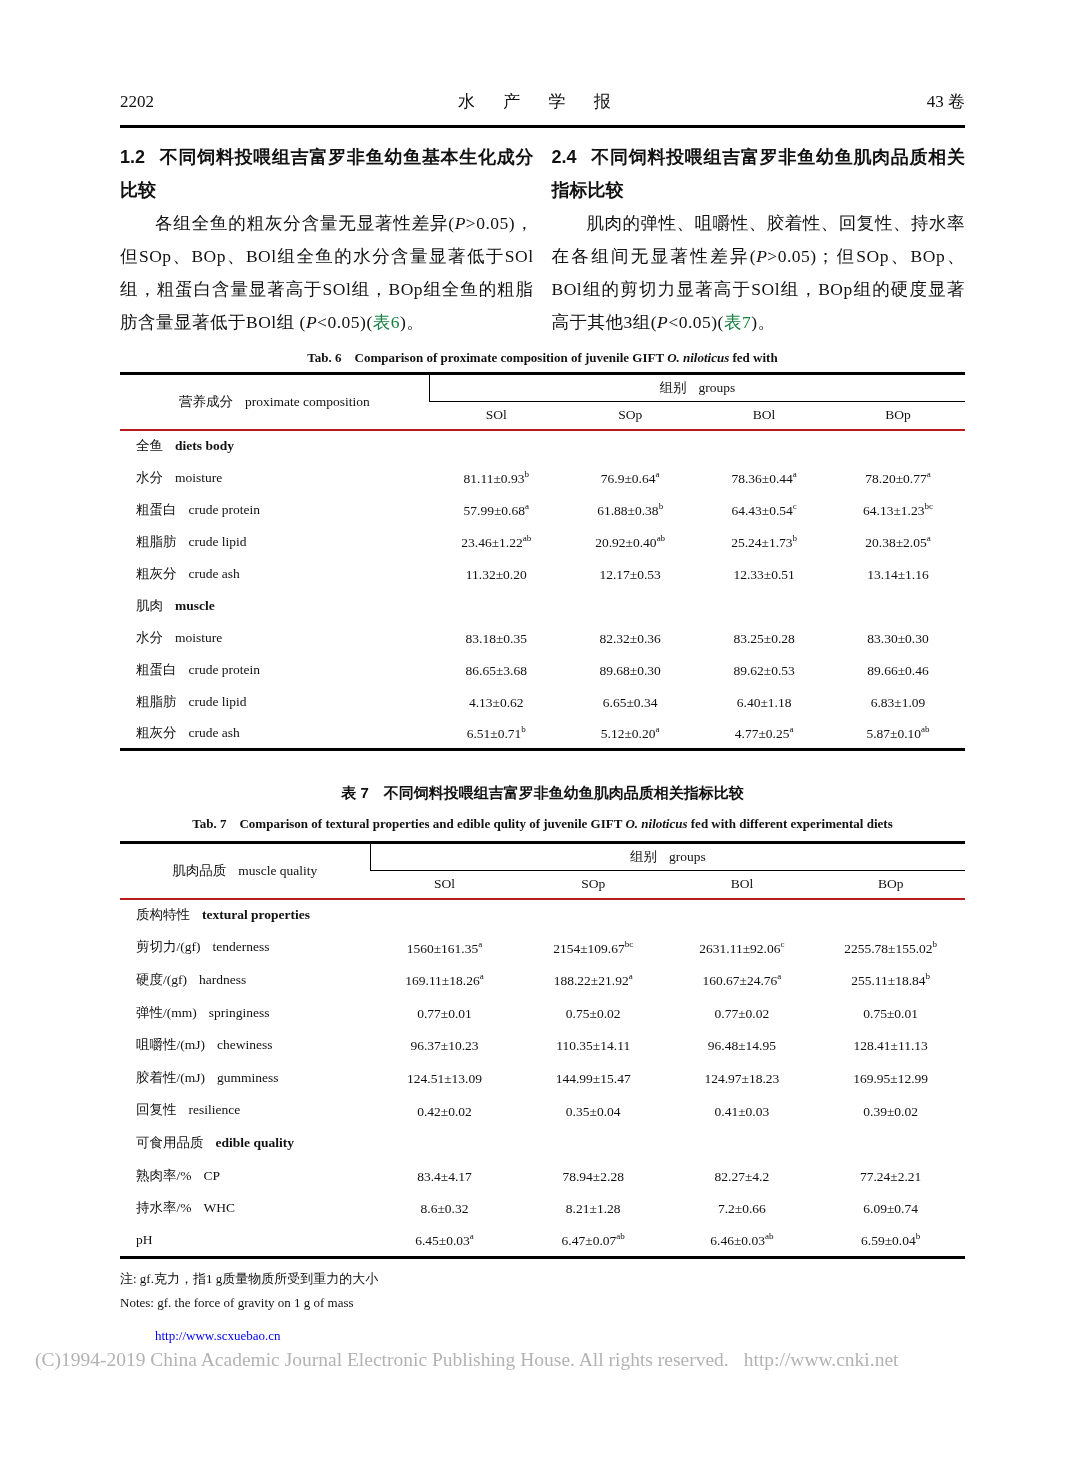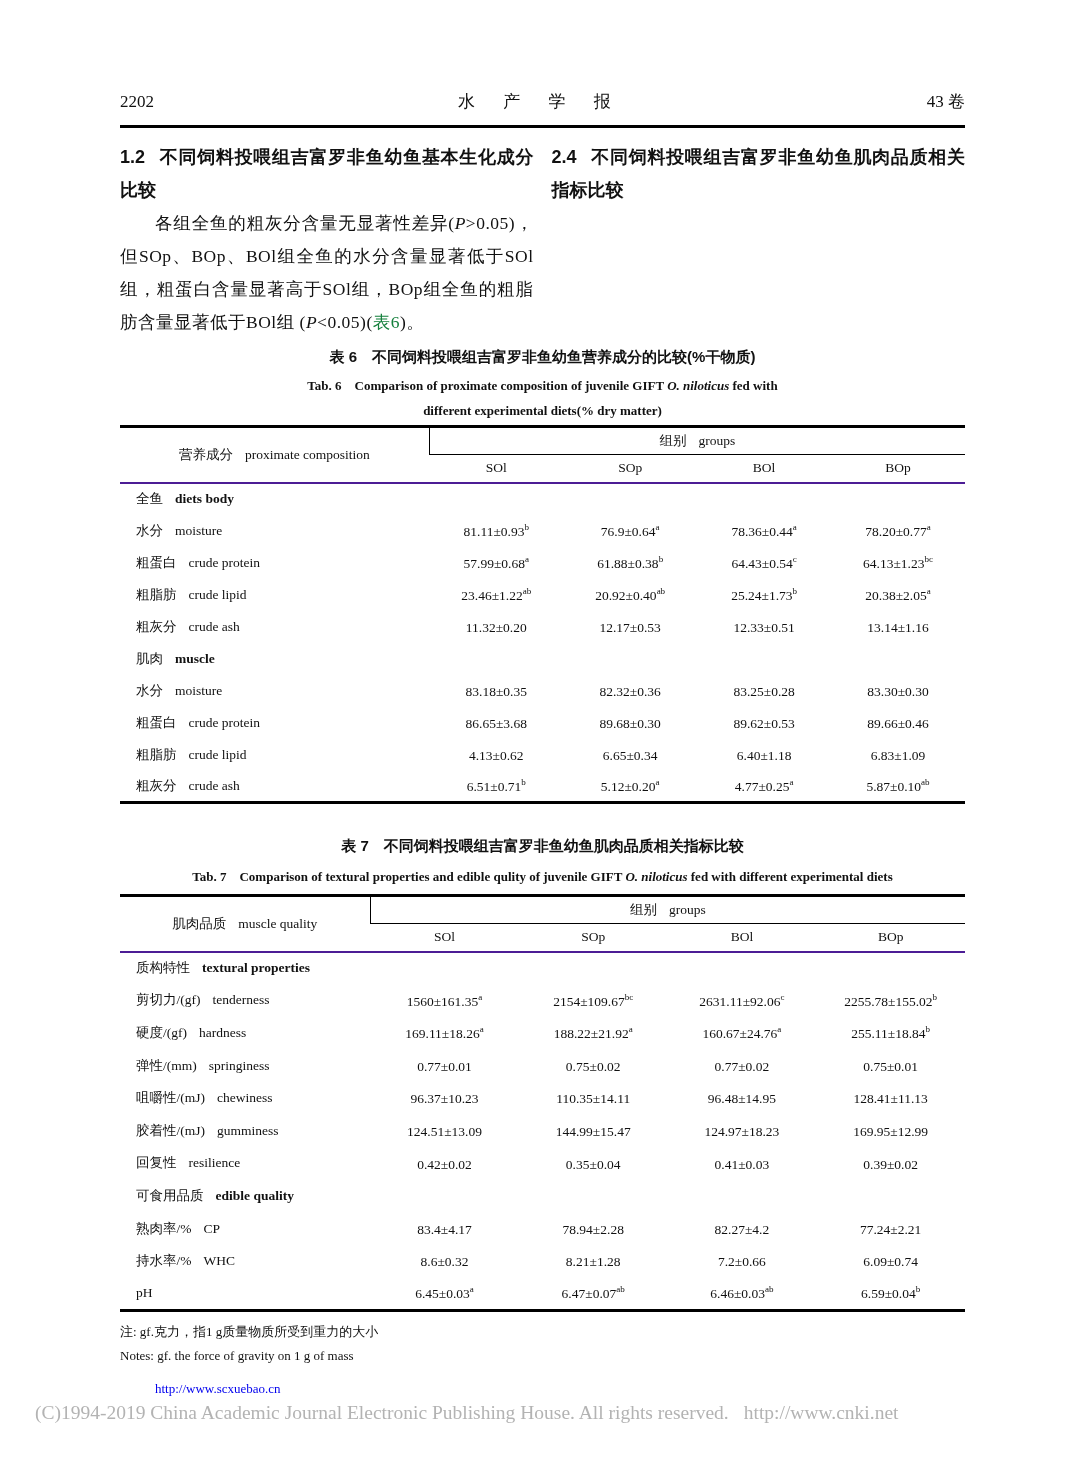--- a/index.html
+++ b/index.html
@@ -37,21 +37,21 @@
   
   table.data { width:100%; border-collapse:collapse;
                border-top:3px solid #000; border-bottom:3px solid #000;
                font-size:13.5px; }
   table.data th { font-weight:normal; }
   tr.groups-row { height:28px; }
   th.groups-head { border-bottom:1px solid #000; border-left:1.5px solid #000; text-align:center; }
   th.stub-head { text-align:center; }
   .hdr-gap { display:inline-block; width:12px; }
   tr.cols-row { height:28px; }
-  tr.cols-row th, th.stub-head { border-bottom:2px solid #4c1d95; }
+  tr.cols-row th, th.stub-head { border-bottom:2px solid #b91c1c; }
   tr.cols-row th { text-align:center; }
   tbody tr { height:32px; }
   #table7 tbody tr { height:32.6px; }
   td.stub { text-align:left; padding-left:16px; white-space:nowrap; }
   td.stub .zh { margin-right:12px; }
   td.val { text-align:center; white-space:nowrap; }
   td.val sup { font-size:9px; }
   tr.section td.stub .en { font-weight:bold; }
   .t6-table { margin-top:2px; }
   .t7-table { margin-top:5px; }
@@ -78,27 +78,26 @@
   </div>
   <hr class="head-rule">
 
   <div class="cols">
     <div class="col">
       <h3 class="sec"><span class="num">1.2</span><span>不同饲料投喂组吉富罗非鱼幼鱼基本生化成分比较</span></h3>
       <p class="body-p"><span>各组全鱼的粗灰分含量无显著性差异(</span><i>P</i><span>&gt;0.05)，但SOp、BOp、BOl组全鱼的水分含量显著低于SOl组，粗蛋白含量显著高于SOl组，BOp组全鱼的粗脂肪含量显著低于BOl组 (</span><i>P</i><span>&lt;0.05)(</span><a class="tlink">表6</a><span>)。</span></p>
     </div>
     <div class="col">
       <h3 class="sec"><span class="num">2.4</span><span>不同饲料投喂组吉富罗非鱼幼鱼肌肉品质相关指标比较</span></h3>
+      <p class="body-p"><span>肌肉的弹性、咀嚼性、胶着性、回复性、持水率在各组间无显著性差异(</span><i>P</i><span>&gt;0.05)；但SOp、BOp、BOl组的剪切力显著高于SOl组，BOp组的硬度显著高于其他3组(</span><i>P</i><span>&lt;0.05)(</span><a class="tlink">表7</a><span>)。</span></p>
     </div>
   </div>
 
-  <div class="tbl-title-zh t6-zh">表 6　不同饲料投喂组吉富罗非鱼幼鱼营养成分的比较(%干物质)</div>
   <div class="tbl-title-en t6-en">
     <div><span>Tab. 6　Comparison of proximate composition of juvenile GIFT </span><i>O. niloticus</i><span> fed with</span></div>
-    <div>different experimental diets(% dry matter)</div>
   </div>
 
   <table class="data t6-table" id="table6">
     <colgroup>
       <col style="width:36.6%">
         <col style="width:15.85%">
         <col style="width:15.85%">
         <col style="width:15.85%">
         <col style="width:15.85%">
     </colgroup>

